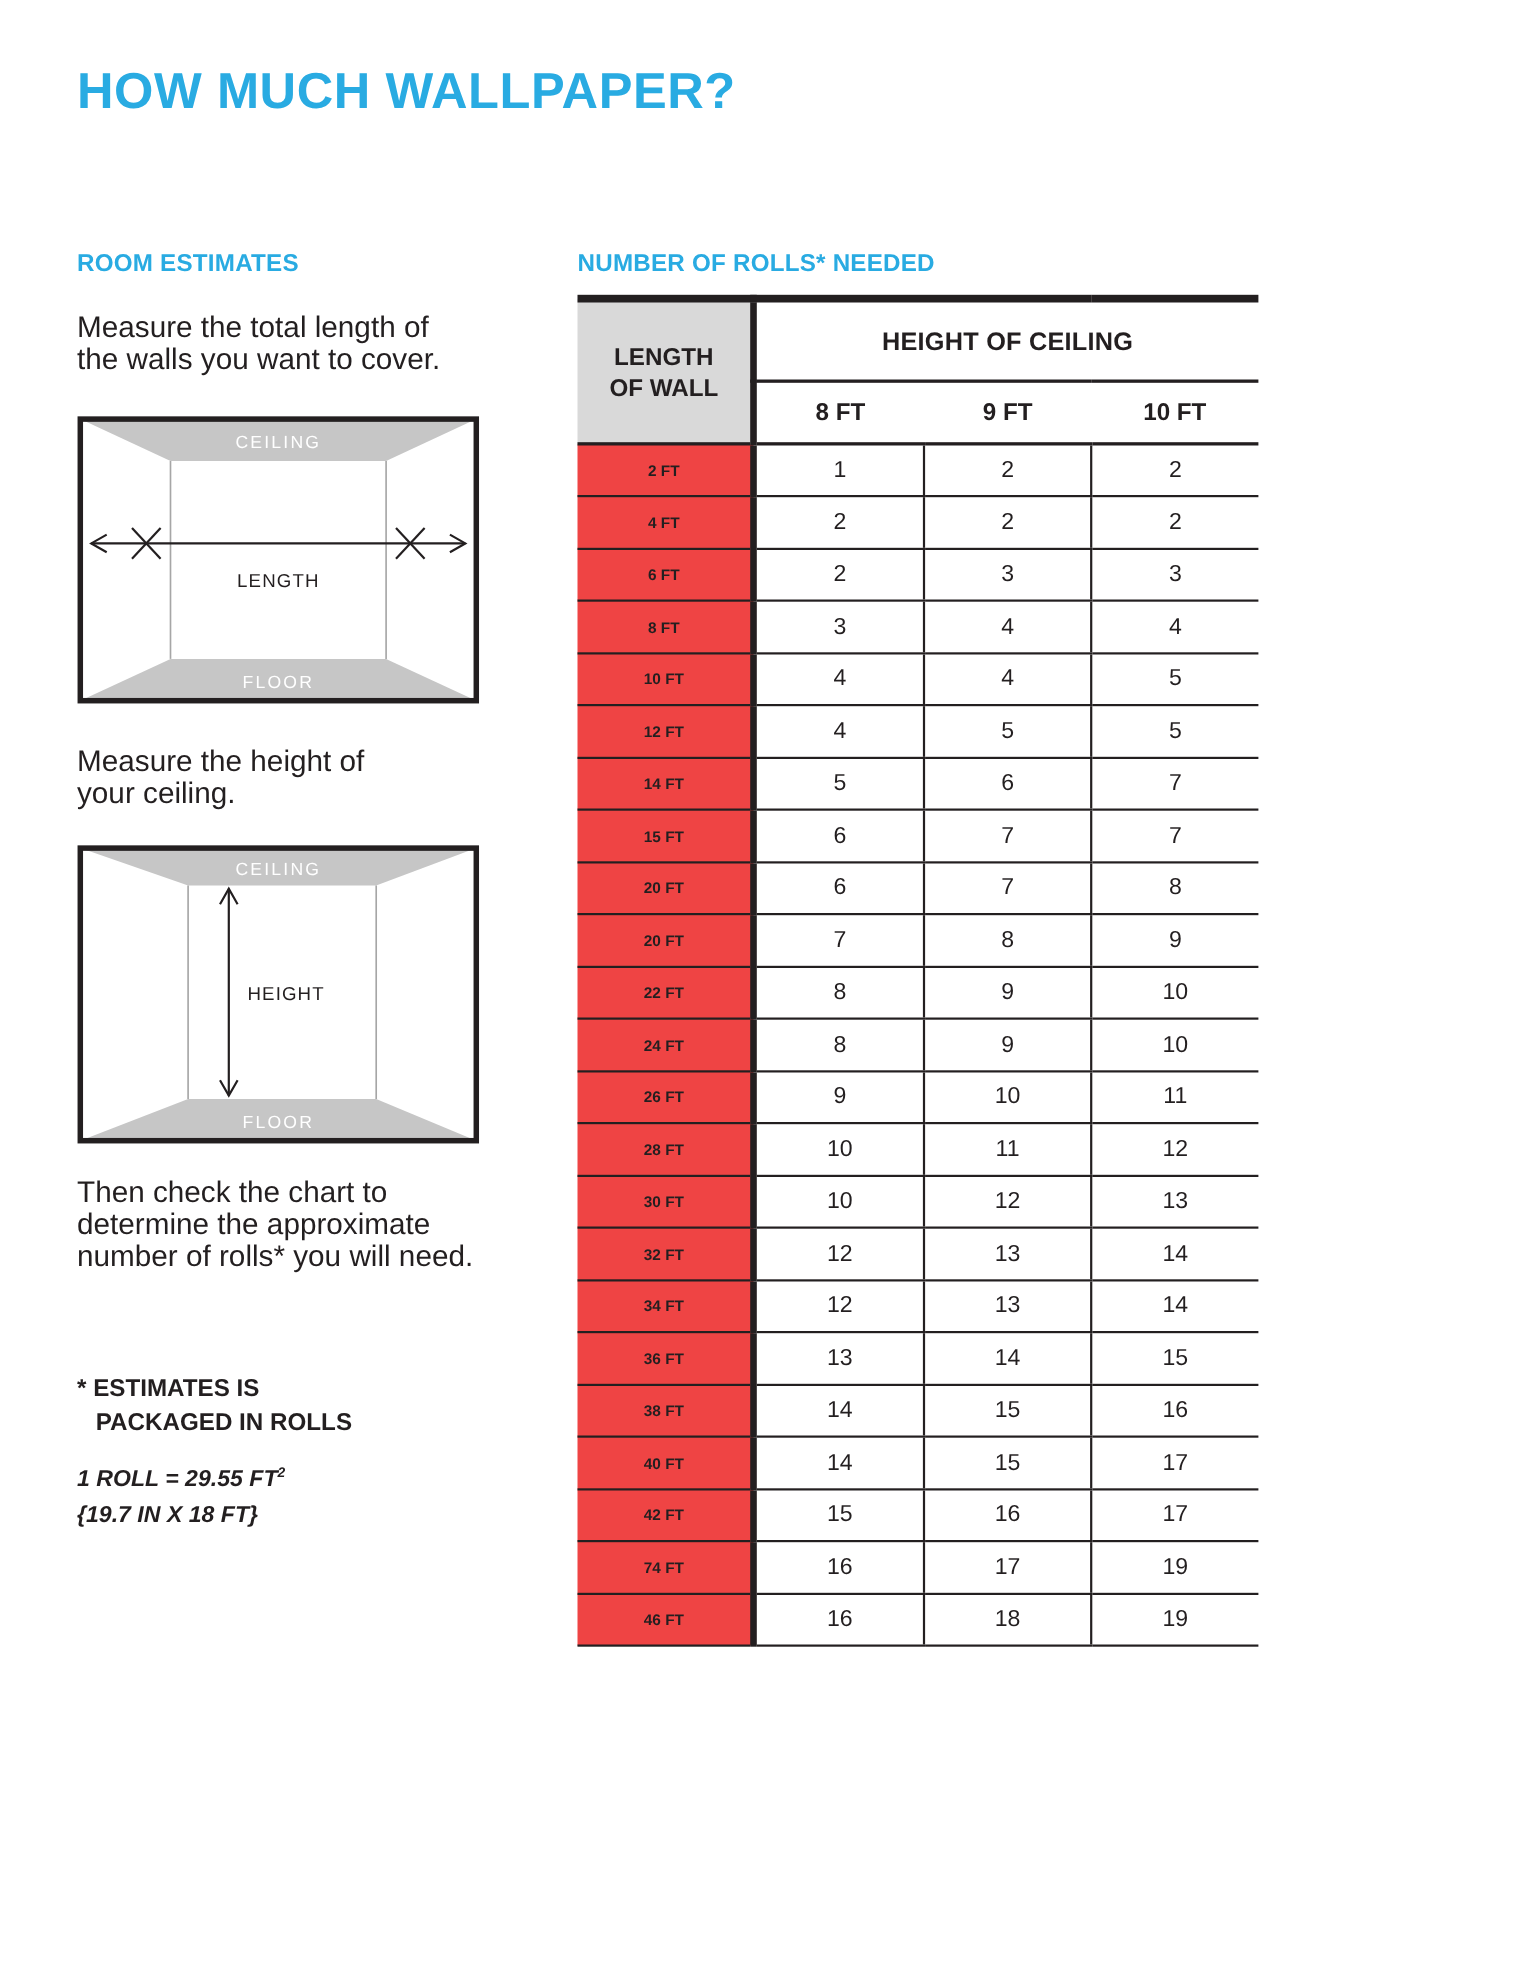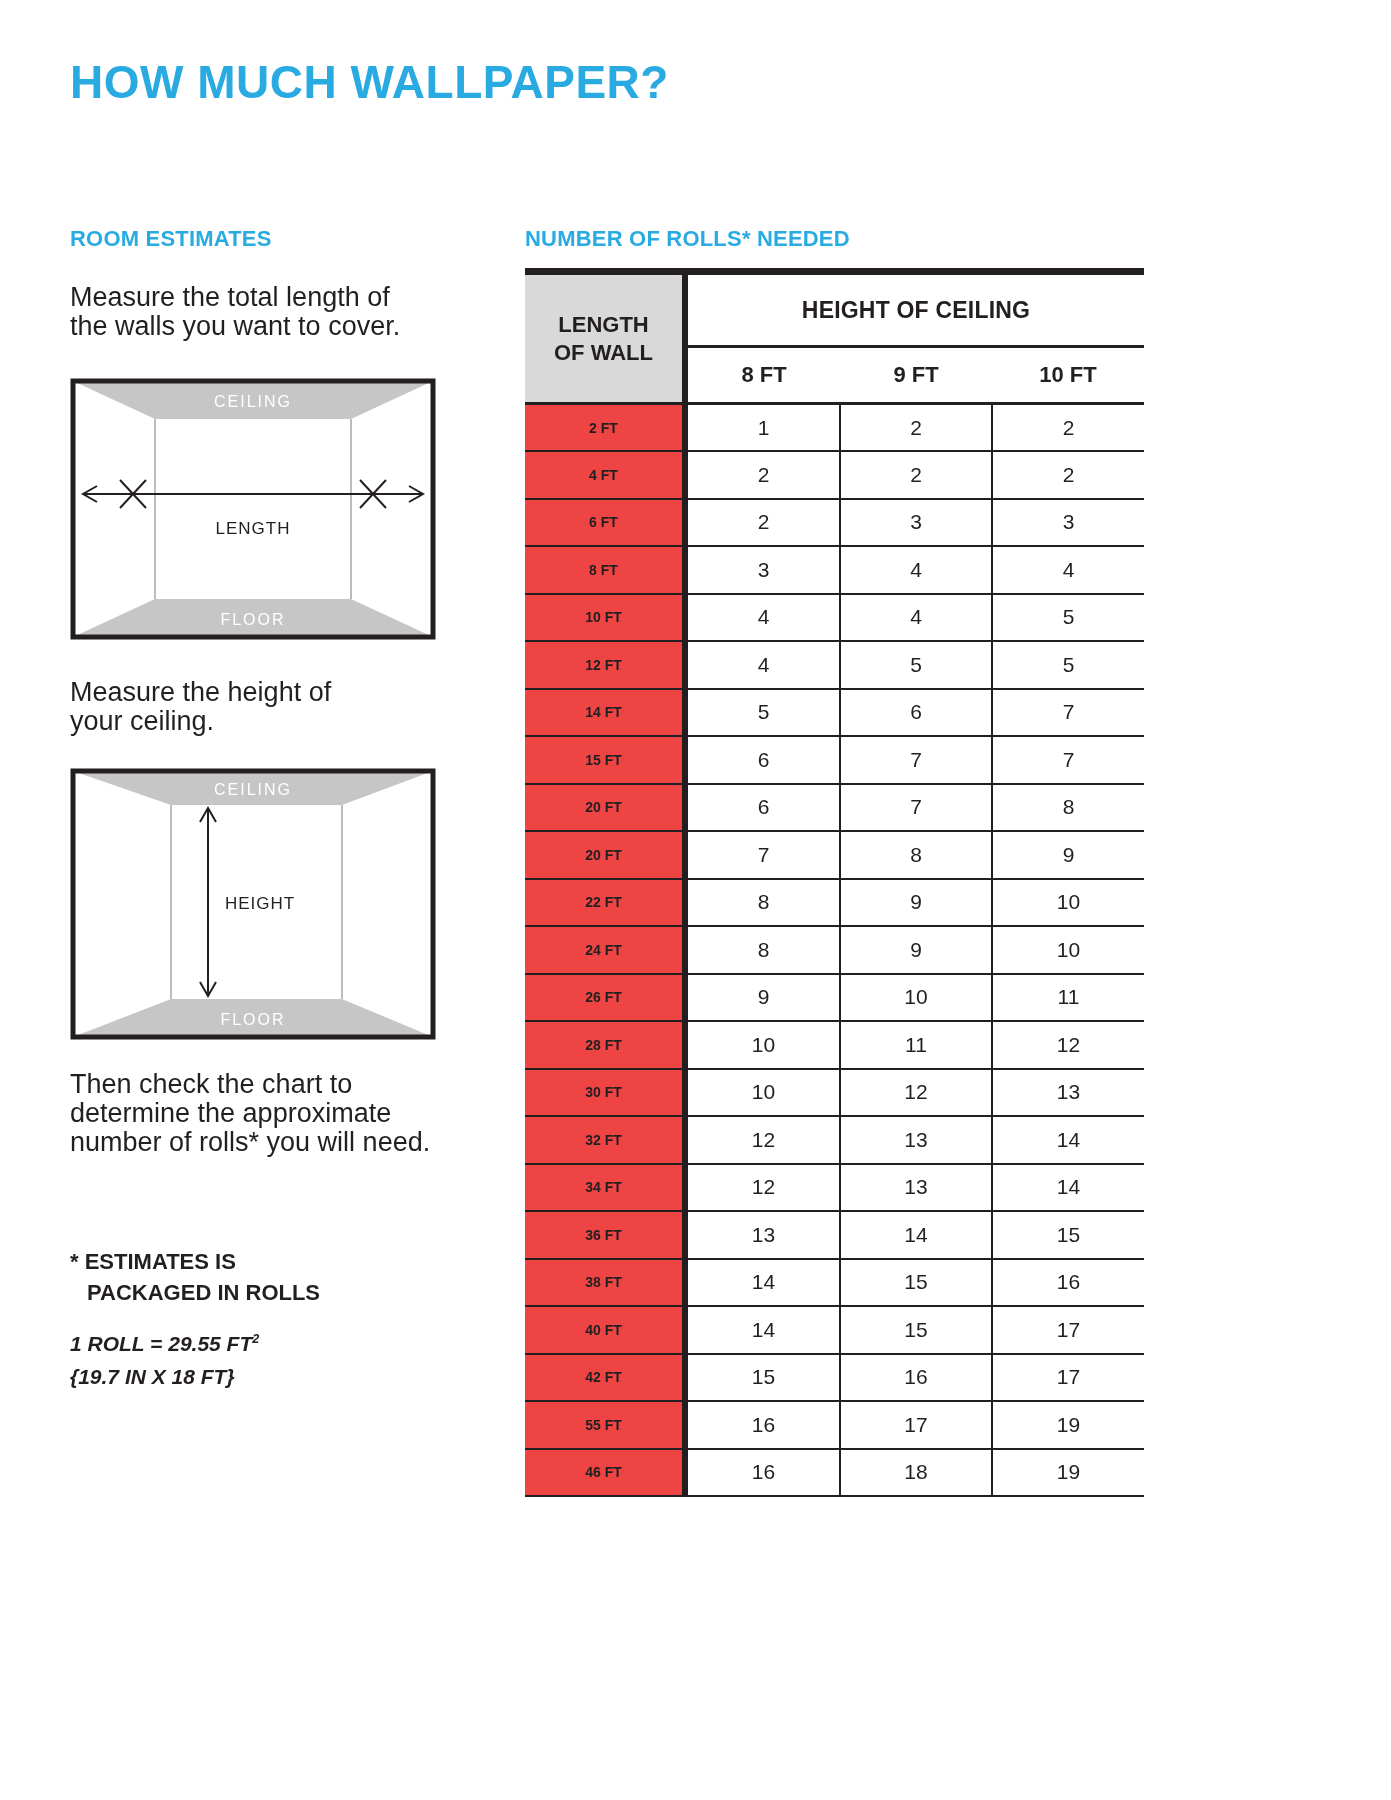--- a/index.html
+++ b/index.html
@@ -232,21 +232,21 @@
           <td>15</td>
           <td>17</td>
         </tr>
         <tr>
           <th>42 FT</th>
           <td>15</td>
           <td>16</td>
           <td>17</td>
         </tr>
         <tr>
-          <th>55 FT</th>
+          <th>74 FT</th>
           <td>16</td>
           <td>17</td>
           <td>19</td>
         </tr>
         <tr>
           <th>46 FT</th>
           <td>16</td>
           <td>18</td>
           <td>19</td>
         </tr>

